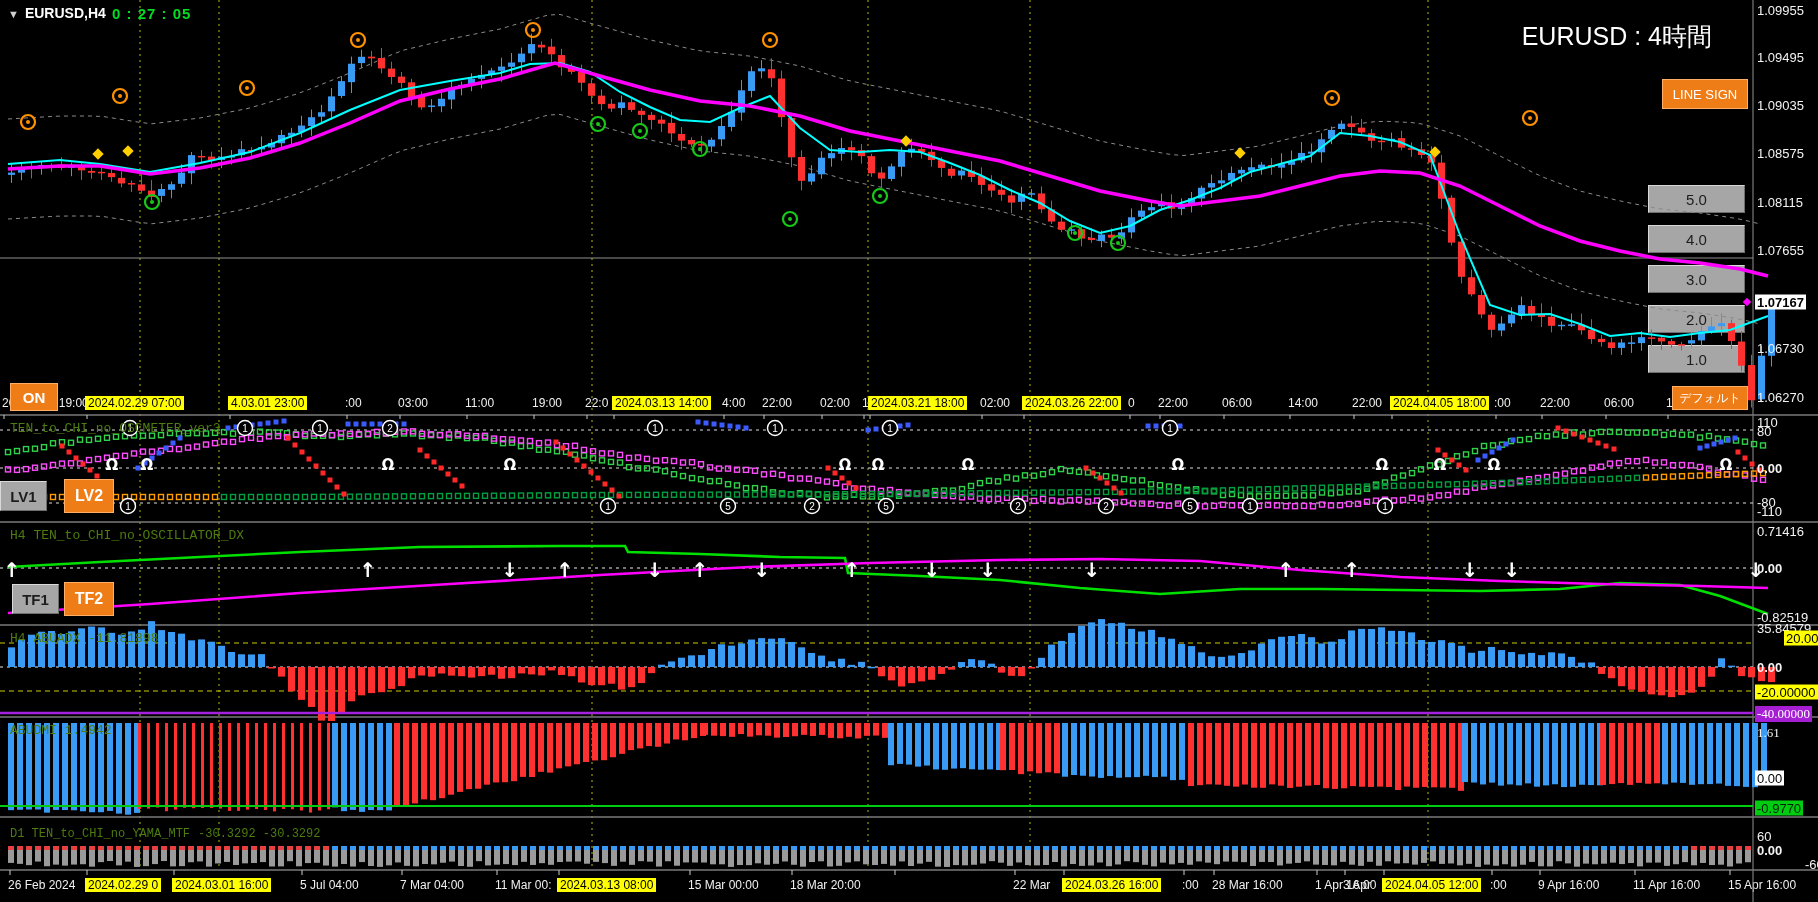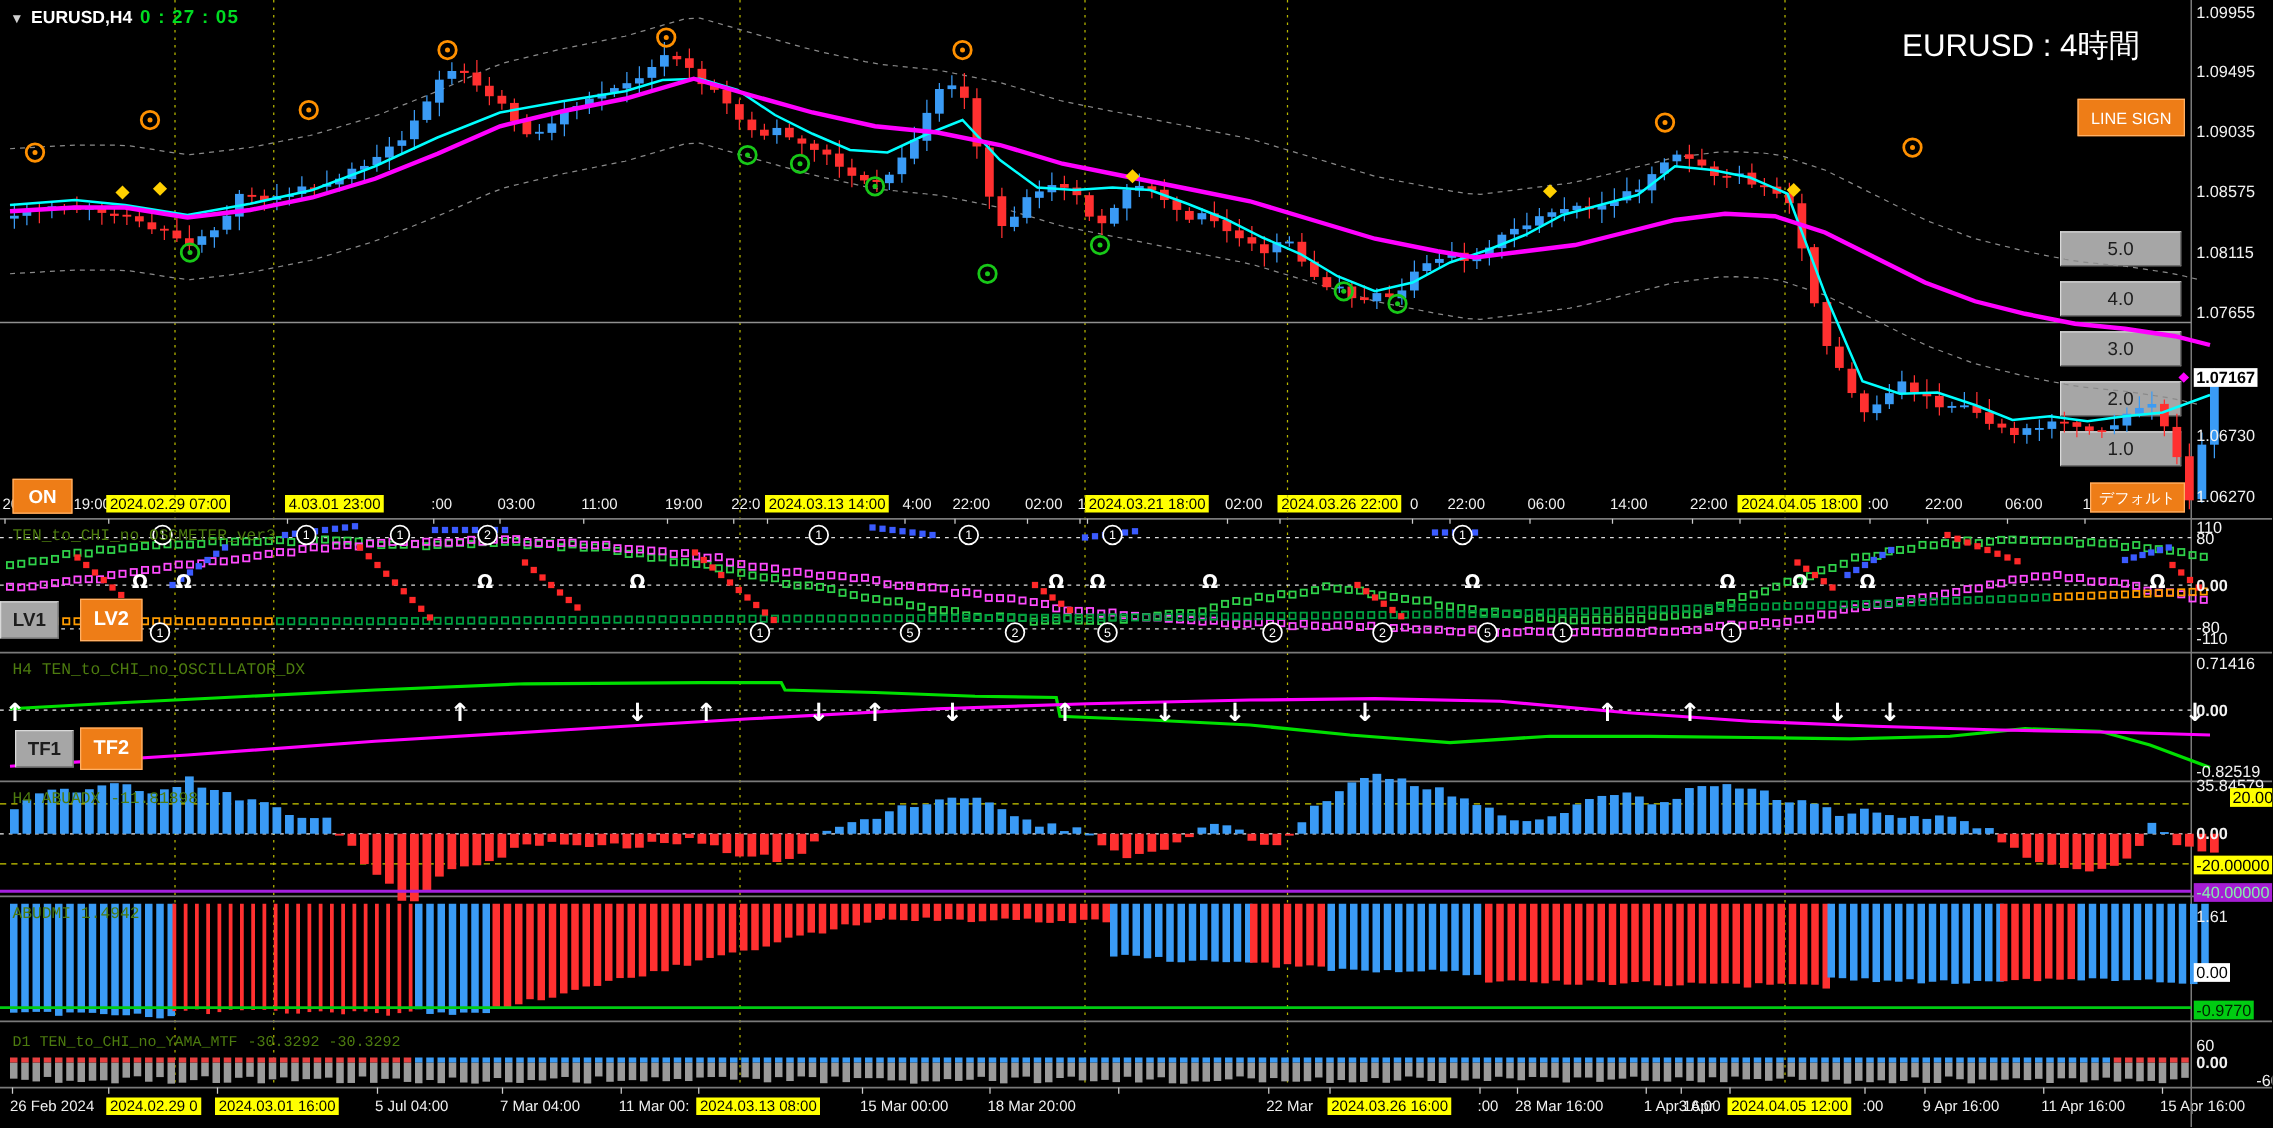--- a/index.html
+++ b/index.html
@@ -16,21 +16,21 @@
        box-sizing:border-box;cursor:default;}
   .btn-orange{background:#ee7d17;color:#fff;border:1px solid #ffb066;}
   .btn-gray{background:#a6a6a6;color:#1d1d1d;border:1px solid #d9d9d9;border-bottom-color:#6e6e6e;border-right-color:#6e6e6e;}
   .swtitle{position:absolute;z-index:8;font-size:13px;color:#4d7c0f;white-space:nowrap;font-family:Liberation Mono, monospace;}
   .swtitle .val{margin-left:8px;}
   .axis-label{position:absolute;font-size:12px;color:#f0f0f0;white-space:nowrap;z-index:4;}
   .axis-hl{background:#ffff00;color:#000;padding:0 3px;z-index:4;}
   .rlabel{position:absolute;left:1757px;font-size:13px;color:#f2f2f2;white-space:nowrap;z-index:8;transform:translateY(-50%);}
   .rl-bold{font-weight:bold;}
   .rl-yellow{background:#ffff00;color:#000;padding:0 2px;left:1755px;}
-  .rl-purple{background:#a61ed4;color:#86efac;padding:0 2px;left:1755px;}
+  .rl-purple{background:#a61ed4;color:#ffffff;padding:0 2px;left:1755px;font-family:Liberation Serif, serif;}
   .rl-green{background:#00cc12;color:#002200;padding:0 2px;left:1755px;}
   .rl-white{background:#ffffff;color:#000;padding:0 2px;left:1755px;}
 </style>
 </head>
 <body>
 
 <div id="app">
 
   <div class="layer under">
     <div class="btn btn-orange" style="left:1672px;top:386px;width:76px;height:24px;font-size:12px;">デフォルト</div>
@@ -2146,20 +2146,20 @@
       <div class="rlabel" style="top: 502px;">-80</div>
       <div class="rlabel" style="top: 511px;">-110</div>
       <div class="rlabel" style="top: 531px;">0.71416</div>
       <div class="rlabel rl-bold" style="top: 568px;">0.00</div>
       <div class="rlabel" style="top: 617px;">-0.82519</div>
       <div class="rlabel" style="top: 628px;">35.84579</div>
       <div class="rlabel rl-yellow" style="top: 638px; margin-left: 29px;">20.00000</div>
       <div class="rlabel rl-bold" style="top: 667px;">0.00</div>
       <div class="rlabel rl-yellow" style="top: 692px;">-20.00000</div>
       <div class="rlabel rl-purple" style="top: 714px;">-40.00000</div>
-      <div class="rlabel" style="top: 733px;">1.61</div>
+      <div class="rlabel" style="top: 733px; font-family: Liberation Serif, serif;">1.61</div>
       <div class="rlabel rl-white" style="top: 778px;">0.00</div>
       <div class="rlabel rl-green" style="top: 808px;">-0.9770</div>
       <div class="rlabel" style="top: 836px;">60</div>
       <div class="rlabel rl-bold" style="top: 850px;">0.00</div>
       <div class="rlabel" style="top: 864px; margin-left: 48px;">-60</div>
     </div>
 </div>
 
 </body></html>

